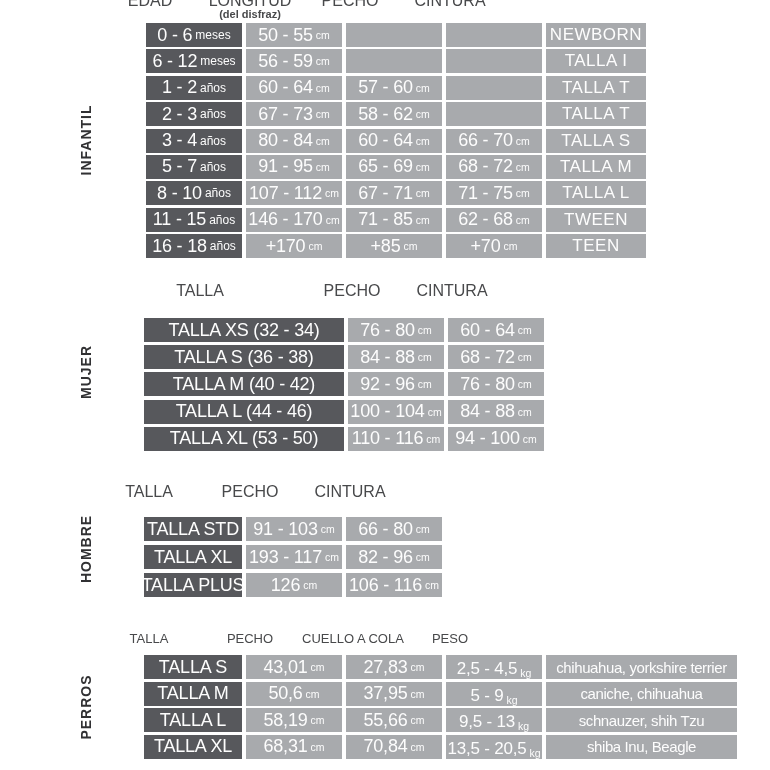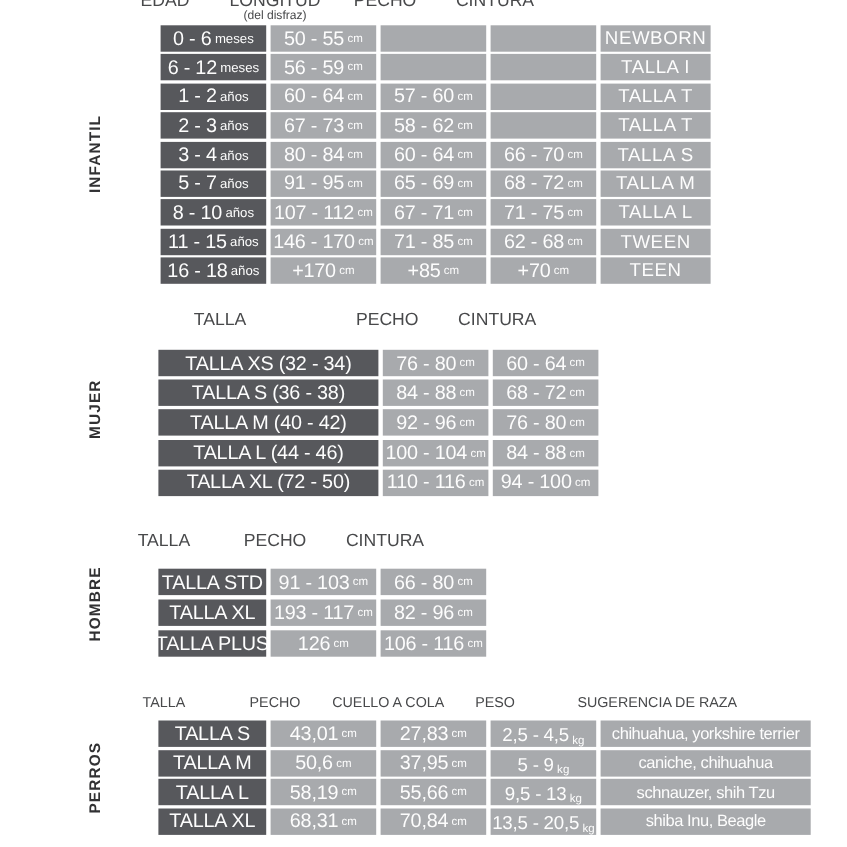--- a/index.html
+++ b/index.html
@@ -19,21 +19,21 @@
   }
   .vlabel-infantil{top:140px;}
   .vlabel-mujer{top:372px;}
   .vlabel-hombre{top:549px;}
   .vlabel-perros{top:707px;}
 
   
   .thead{position:absolute;display:grid;column-gap:4px;color:var(--htext,#48494b);}
   .hcell{text-align:center;white-space:nowrap;}
   .ht{font-size:16px;line-height:15px;}
-  .hs{font-size:11px;line-height:11px;margin-top:1px;}
+  .hs{font-size:11px;line-height:11px;margin-top:1px;font-weight:bold;}
   .thead-infantil{left:102px;top:-7px;grid-template-columns:96px 96px 96px 96px 100px;}
   .thead-mujer   {left:100px;top:283px;grid-template-columns:200px 96px 96px;}
   .thead-hombre  {left:100px;top:484px;grid-template-columns:98px 96px 96px;}
   .thead-perros  {left:100px;top:631px;grid-template-columns:98px 96px 96px 96px 191px;}
   .thead-perros .ht{font-size:13px;}
 
   
   .tbody{position:absolute;display:grid;column-gap:4px;grid-auto-rows:24px;padding-left:44px;}
   .tbody-infantil{left:102px;top:23px;grid-template-columns:96px 96px 96px 96px 100px;row-gap:2.4px;}
   .tbody-mujer   {left:100px;top:307px;grid-template-columns:200px 96px 96px;row-gap:3.2px;margin-top:11px;}
@@ -252,21 +252,21 @@
       <div class="row"><div class="cell">
           <span class="v">TALLA L (44 - 46)</span>
         </div><div class="cell">
           <span class="v">100 - 104</span>
           <span class="u">cm</span>
         </div><div class="cell">
           <span class="v">84 - 88</span>
           <span class="u">cm</span>
         </div></div>
       <div class="row"><div class="cell">
-          <span class="v">TALLA XL (72 - 50)</span>
+          <span class="v">TALLA XL (53 - 50)</span>
         </div><div class="cell">
           <span class="v">110 - 116</span>
           <span class="u">cm</span>
         </div><div class="cell">
           <span class="v">94 - 100</span>
           <span class="u">cm</span>
         </div></div>
     </div>
 
   <div class="vlabel vlabel-hombre">HOMBRE</div>
@@ -318,23 +318,20 @@
       </div>
       <div class="hcell">
         <div class="ht">PECHO</div>
       </div>
       <div class="hcell">
         <div class="ht">CUELLO A COLA</div>
       </div>
       <div class="hcell">
         <div class="ht">PESO</div>
       </div>
-      <div class="hcell">
-        <div class="ht">SUGERENCIA DE RAZA</div>
-      </div>
     </div>
   <div class="tbody tbody-perros">
       <div class="row"><div class="cell">
           <span class="v">TALLA S</span>
         </div><div class="cell">
           <span class="v">43,01</span>
           <span class="u">cm</span>
         </div><div class="cell">
           <span class="v">27,83</span>
           <span class="u">cm</span>

